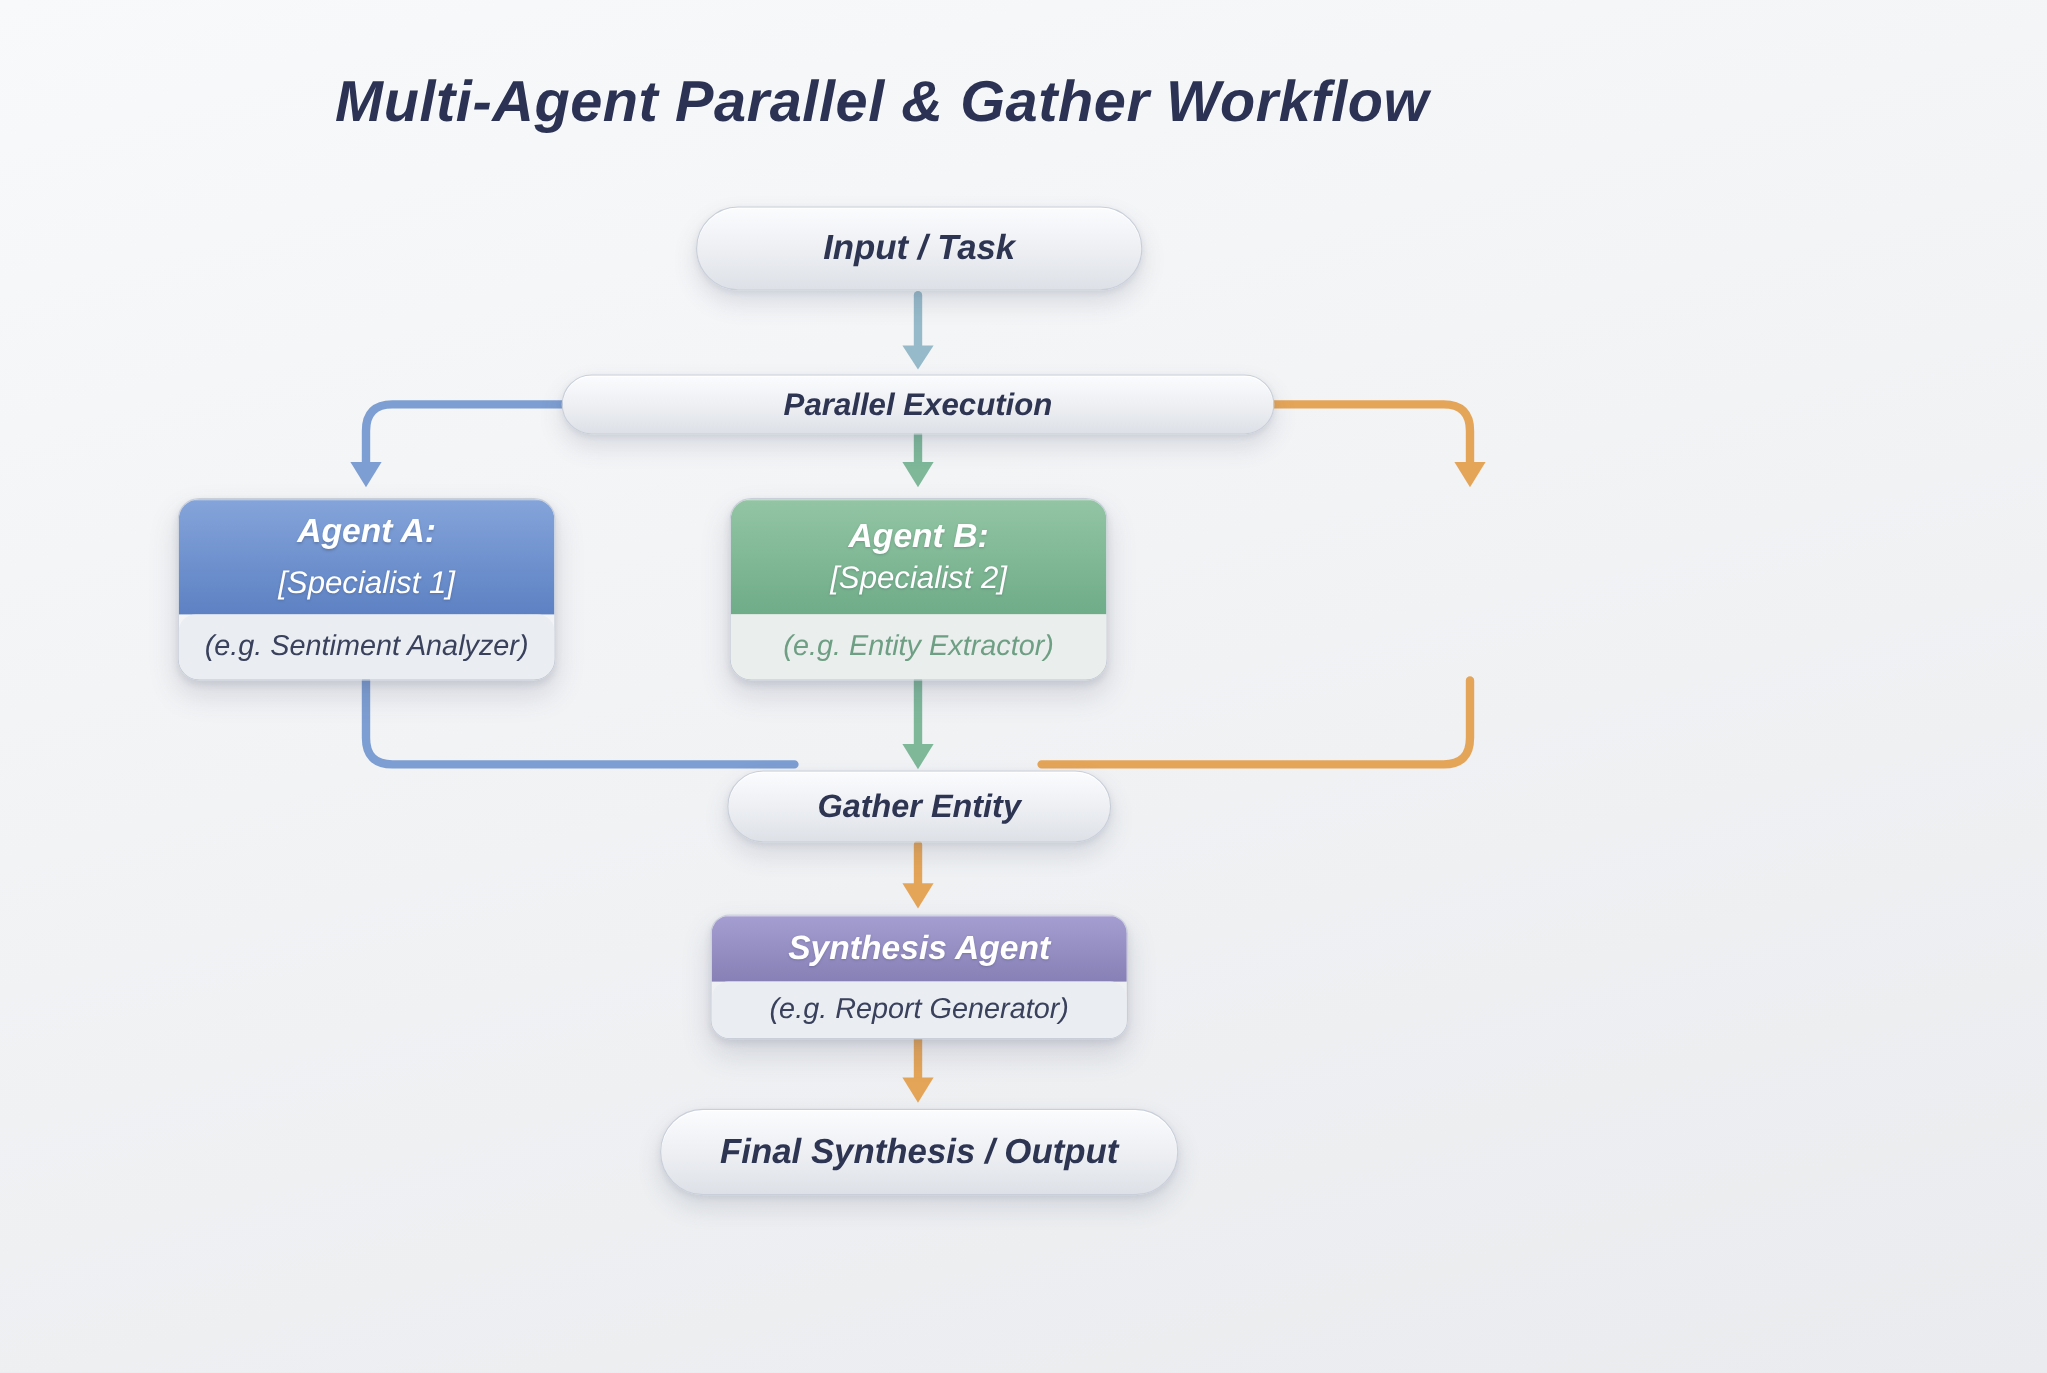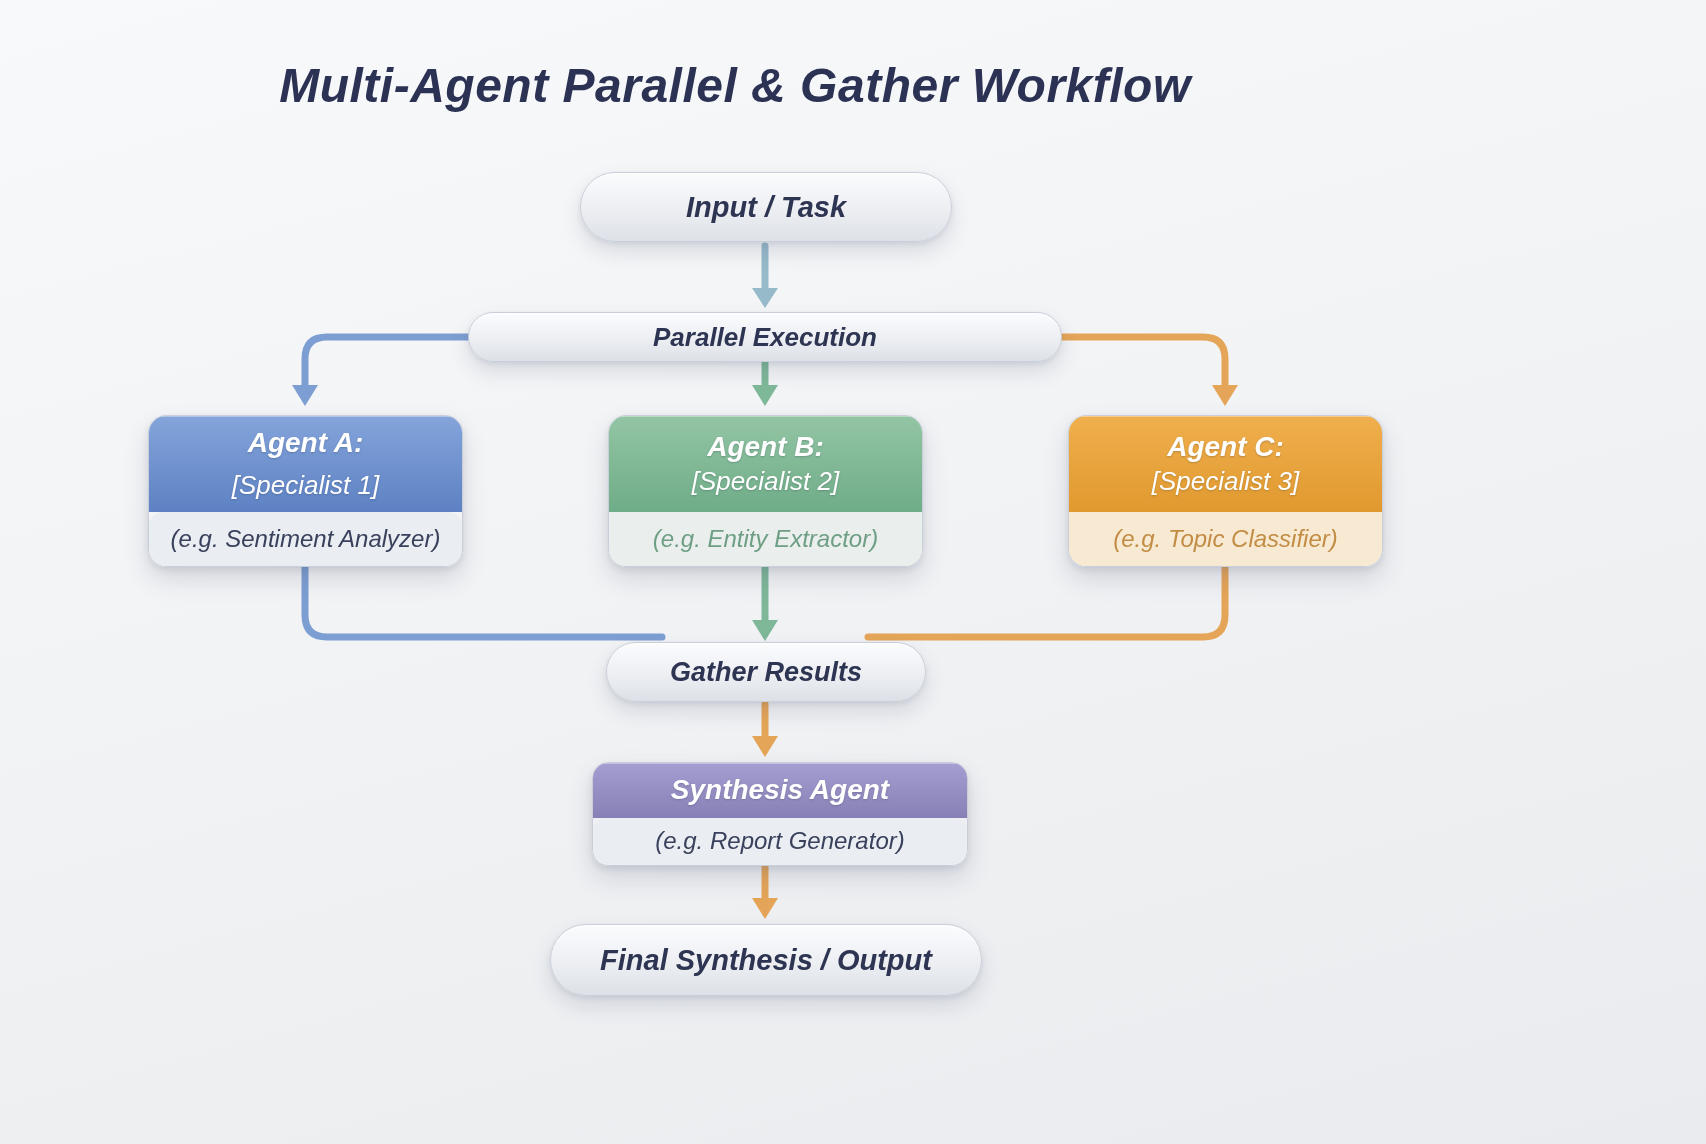--- a/index.html
+++ b/index.html
@@ -66,21 +66,21 @@
     border: 1px solid #c9cfd9;
     border-radius: 18px;
     box-shadow: 0 12px 24px rgba(70,80,110,.18), 0 3px 6px rgba(70,80,110,.12);
     display: flex;
     flex-direction: column;
   }
   .agent { top: 415px; width: 315px; height: 152px; }
   #agent-a { left: 148px; }
   #agent-b { left: 608px; justify-content: flex-end; }
   #agent-c { left: 1068px; }
-  #synthesis { left: 592px; top: 762px; width: 376px; height: 104px; border-radius: 16px; }
+  #synthesis { left: 592px; top: 762px; width: 348px; height: 104px; border-radius: 16px; }
 
   .card-header {
     flex: 1.8;
     display: flex;
     flex-direction: column;
     align-items: center;
     justify-content: center;
     gap: 3px;
     color: #ffffff;
     text-shadow: 0 1px 2px rgba(40,50,70,.25);
@@ -159,30 +159,23 @@
   </div>
 
   <div id="agent-b" class="card agent">
     <div class="card-header header-green">
       <div class="card-name">Agent B:</div>
       <div class="card-spec">[Specialist 2]</div>
     </div>
     <div class="card-body body-greenish">(e.g. Entity Extractor)</div>
   </div>
 
-  <div id="agent-c" class="card agent">
-    <div class="card-header header-orange">
-      <div class="card-name">Agent C:</div>
-      <div class="card-spec">[Specialist 3]</div>
-    </div>
-    <div class="card-body body-peach">(e.g. Topic Classifier)</div>
-  </div>
 
   <div id="node-gather" class="node pill">
-    <span>Gather Results</span>
+    <span>Gather Entity</span>
   </div>
 
   <div id="synthesis" class="card">
     <div class="card-header header-purple">
       <div class="card-name">Synthesis Agent</div>
     </div>
     <div class="card-body body-gray">(e.g. Report Generator)</div>
   </div>
 
   <div id="node-output" class="node pill">

